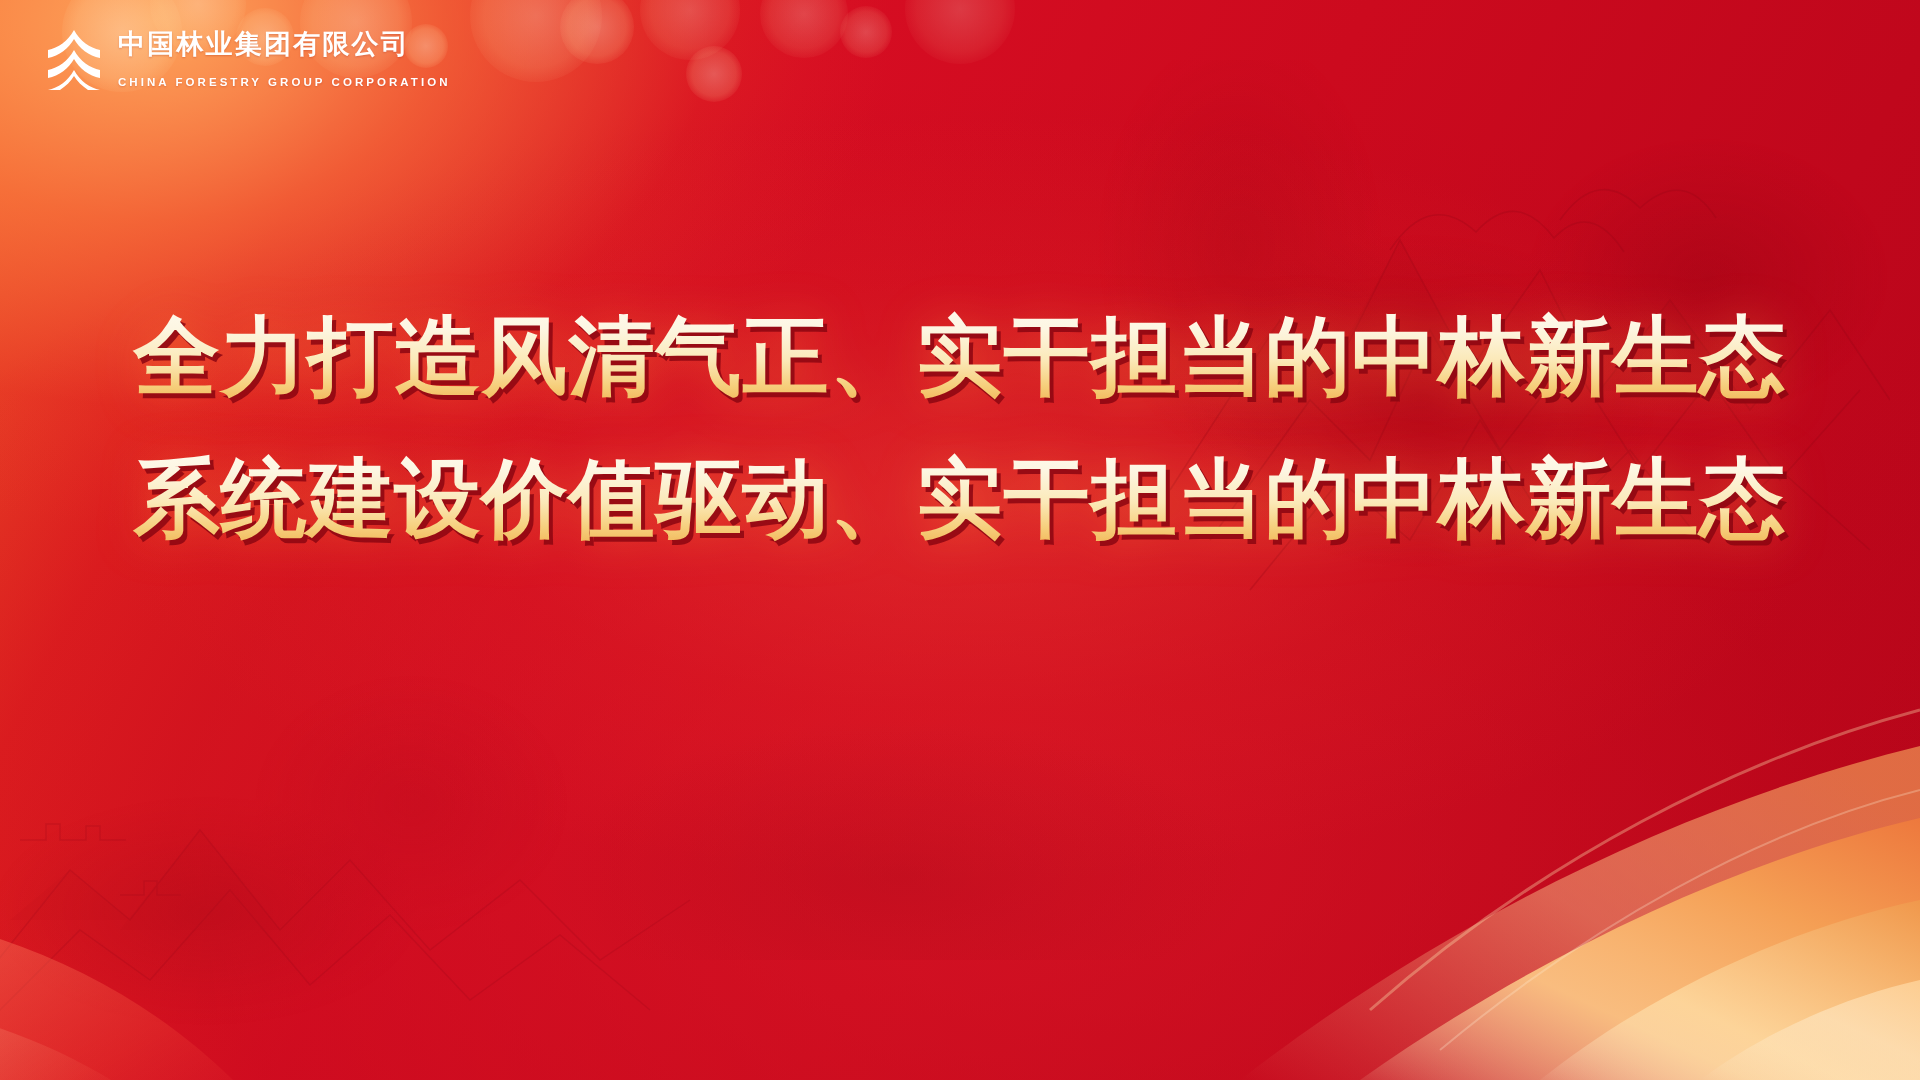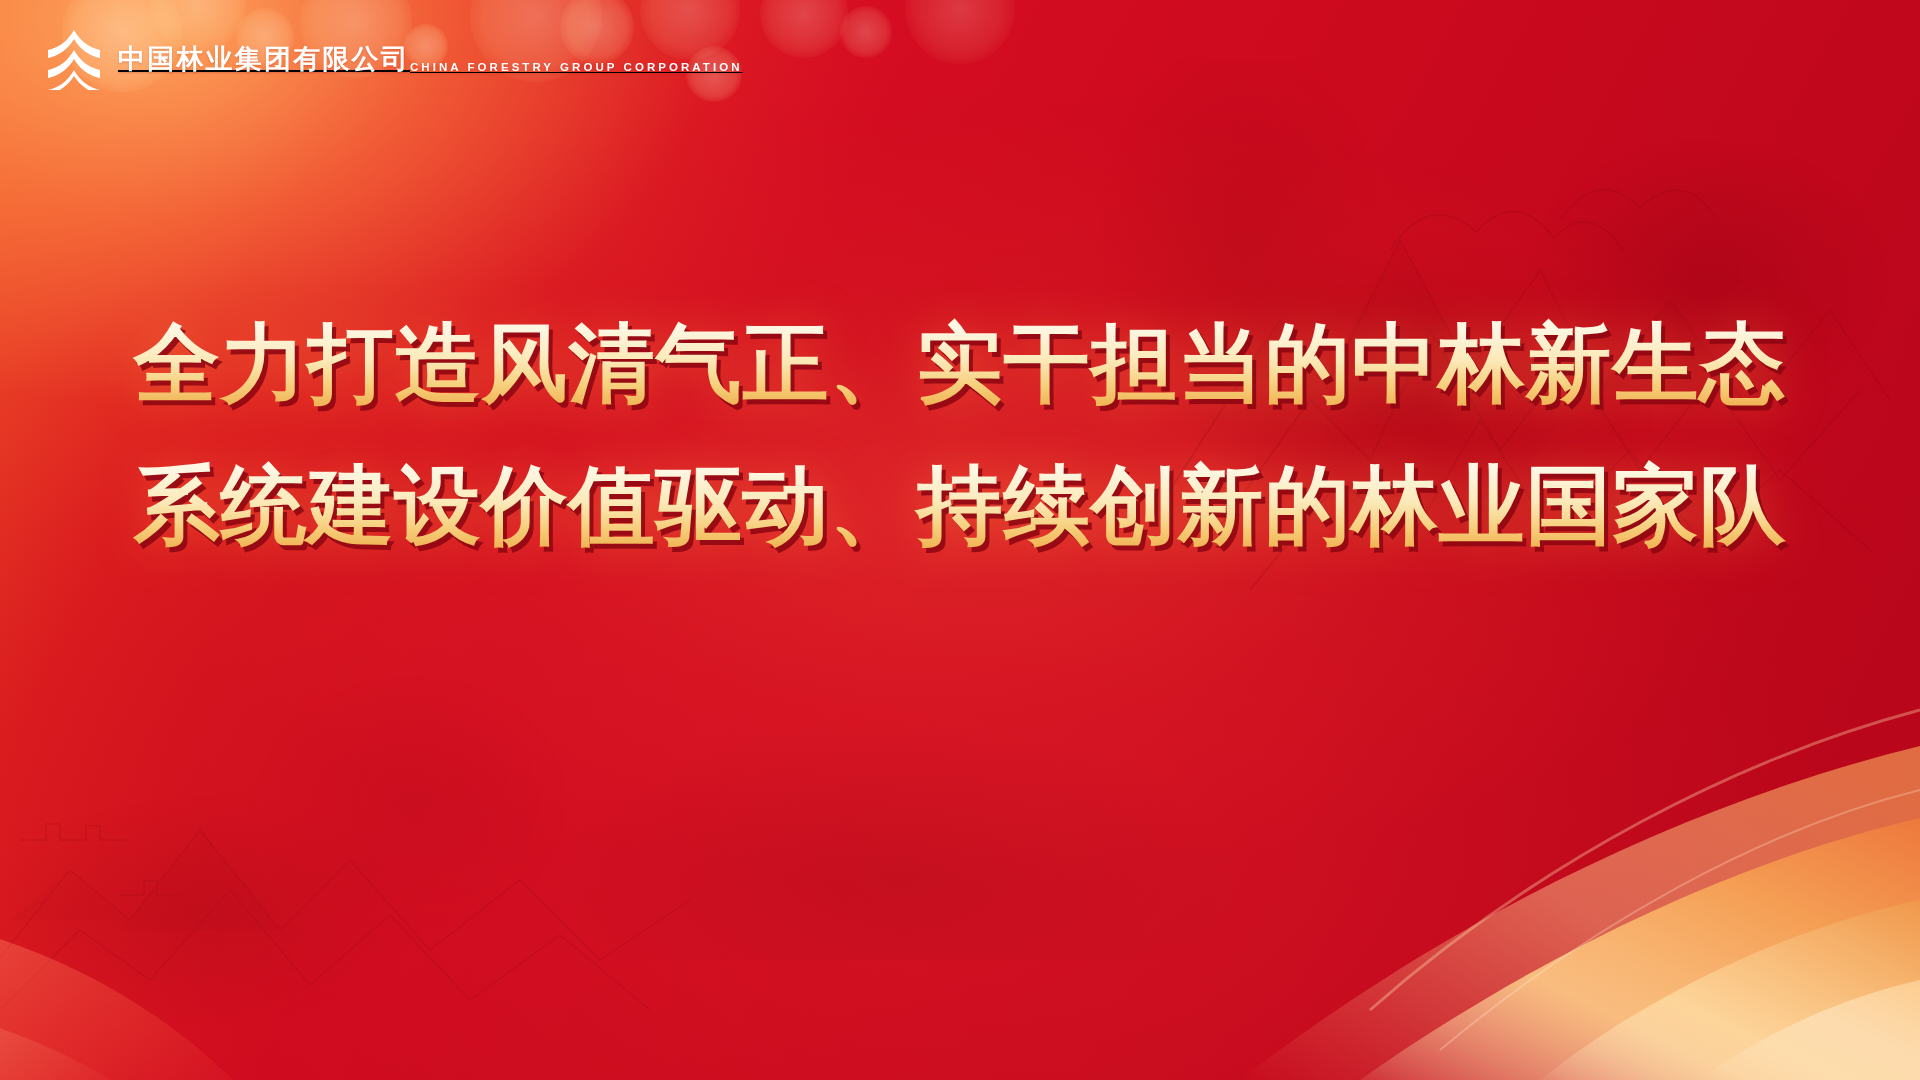--- a/index.html
+++ b/index.html
@@ -72,21 +72,21 @@
   
   .swoosh-left { position:absolute; left:-120px; bottom:-90px; width:900px; height:380px; pointer-events:none; }
 
   
   .brand {
     position:absolute; left:44px; top:28px;
     display:flex; align-items:center; gap:14px;
     z-index:40;
   }
   .brand-mark { width:60px; height:62px; flex:none; }
-  .brand-text { display:flex; justify-content:flex-end;text-decoration:underline; }
+  .brand-text { display:flex; flex-direction:column; justify-content:flex-end; }
   .brand-cn {
     color:#ffffff; font-size:27px; font-weight:700; letter-spacing:2.2px;
     line-height:1.12; white-space:nowrap;
     font-family:"Liberation Sans","DejaVu Sans",sans-serif;
     text-shadow:0 1px 2px rgba(150,20,10,.25);
   }
   .brand-en {
     color:#ffffff; font-size:11.5px; font-weight:700; letter-spacing:3.05px;
     line-height:1.1; margin-top:17px; white-space:nowrap;
     text-shadow:0 1px 2px rgba(150,20,10,.25);
@@ -94,21 +94,21 @@
 
   
   .headline {
     position:absolute; left:0; right:0; top:292px;
     z-index:30;
     text-align:center;
     padding:0 42px;
   }
   .hl-line {
     display:block;
-    font-family:Liberation Sans, sans-serif;
+    font-family:Liberation Mono, monospace;
     font-weight:700;
     font-size:86px;
     line-height:142px;
     letter-spacing:1px;
     white-space:nowrap;
     background:linear-gradient(180deg,
        #fffdf4 0%, #fdf6e2 26%, #fbe9b8 48%, #f6cf7c 66%, #f0ad4c 83%, #ea9030 100%);
     -webkit-background-clip:text;
     background-clip:text;
     color:transparent;
@@ -233,16 +233,16 @@
       </g>
     </svg>
     <div class="brand-text">
       <div class="brand-cn">中国林业集团有限公司</div>
       <div class="brand-en">CHINA FORESTRY GROUP CORPORATION</div>
     </div>
   </div>
 
   <div class="headline">
     <span class="hl-line">全力打造风清气正、实干担当的中林新生态</span>
-    <span class="hl-line">系统建设价值驱动、持续创新的林业国家队</span>
+    <span class="hl-line">系统建设价值驱动、实干担当的中林新生态</span>
   </div>
 
 </div>
 
 </body></html>

